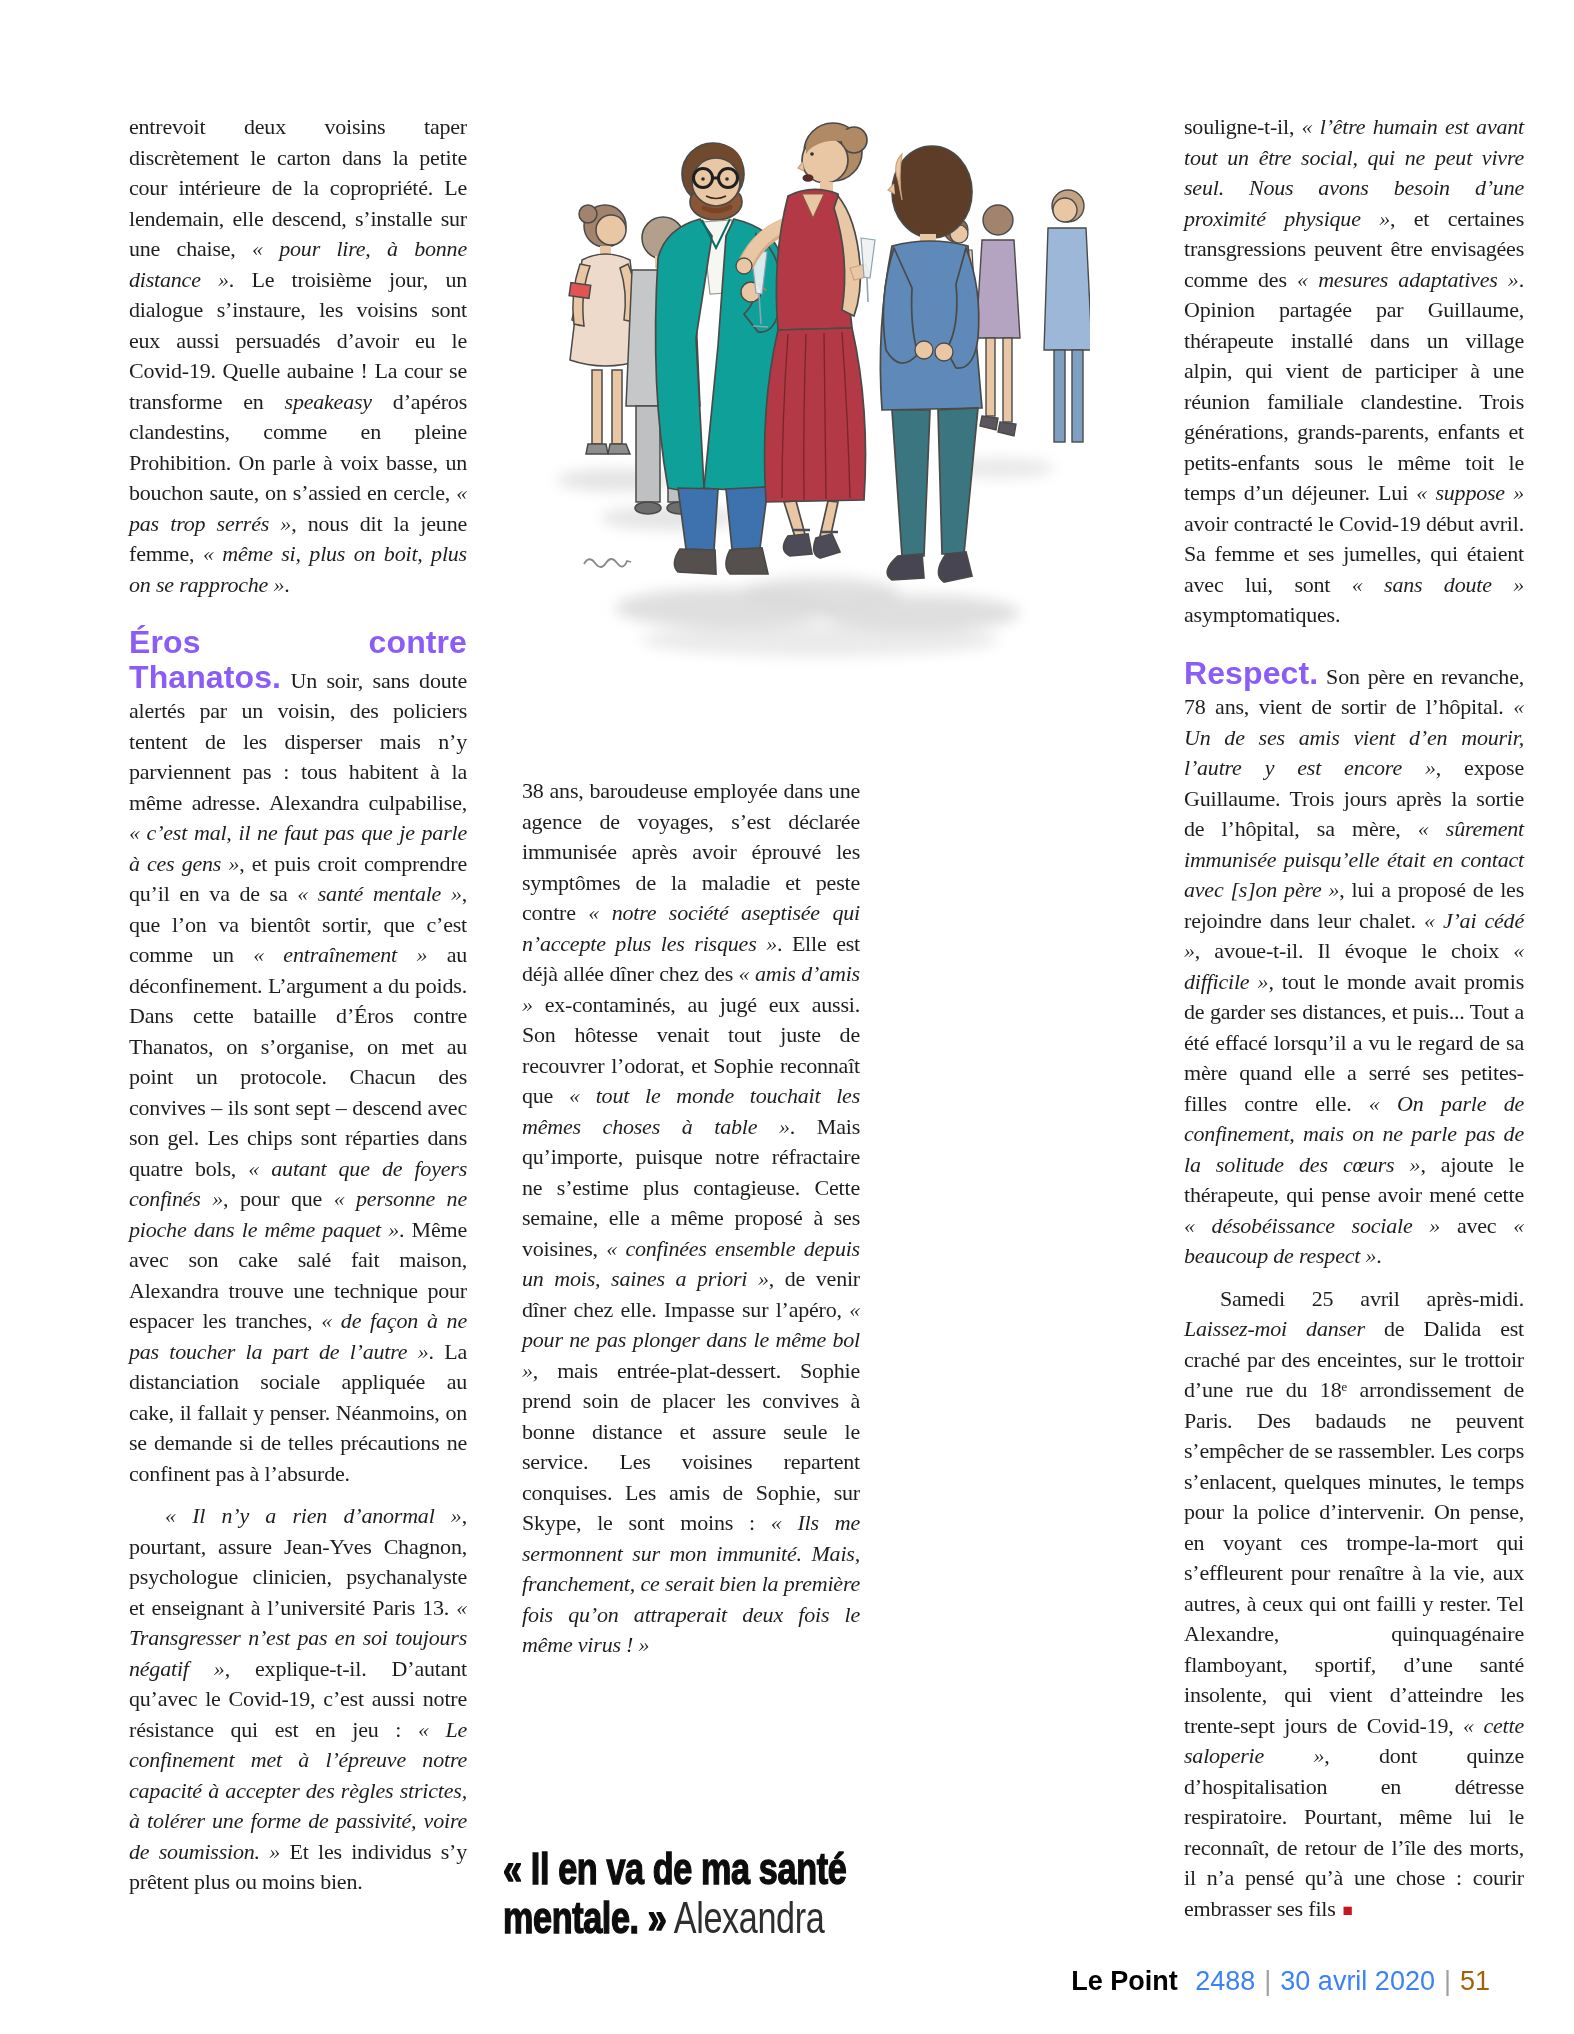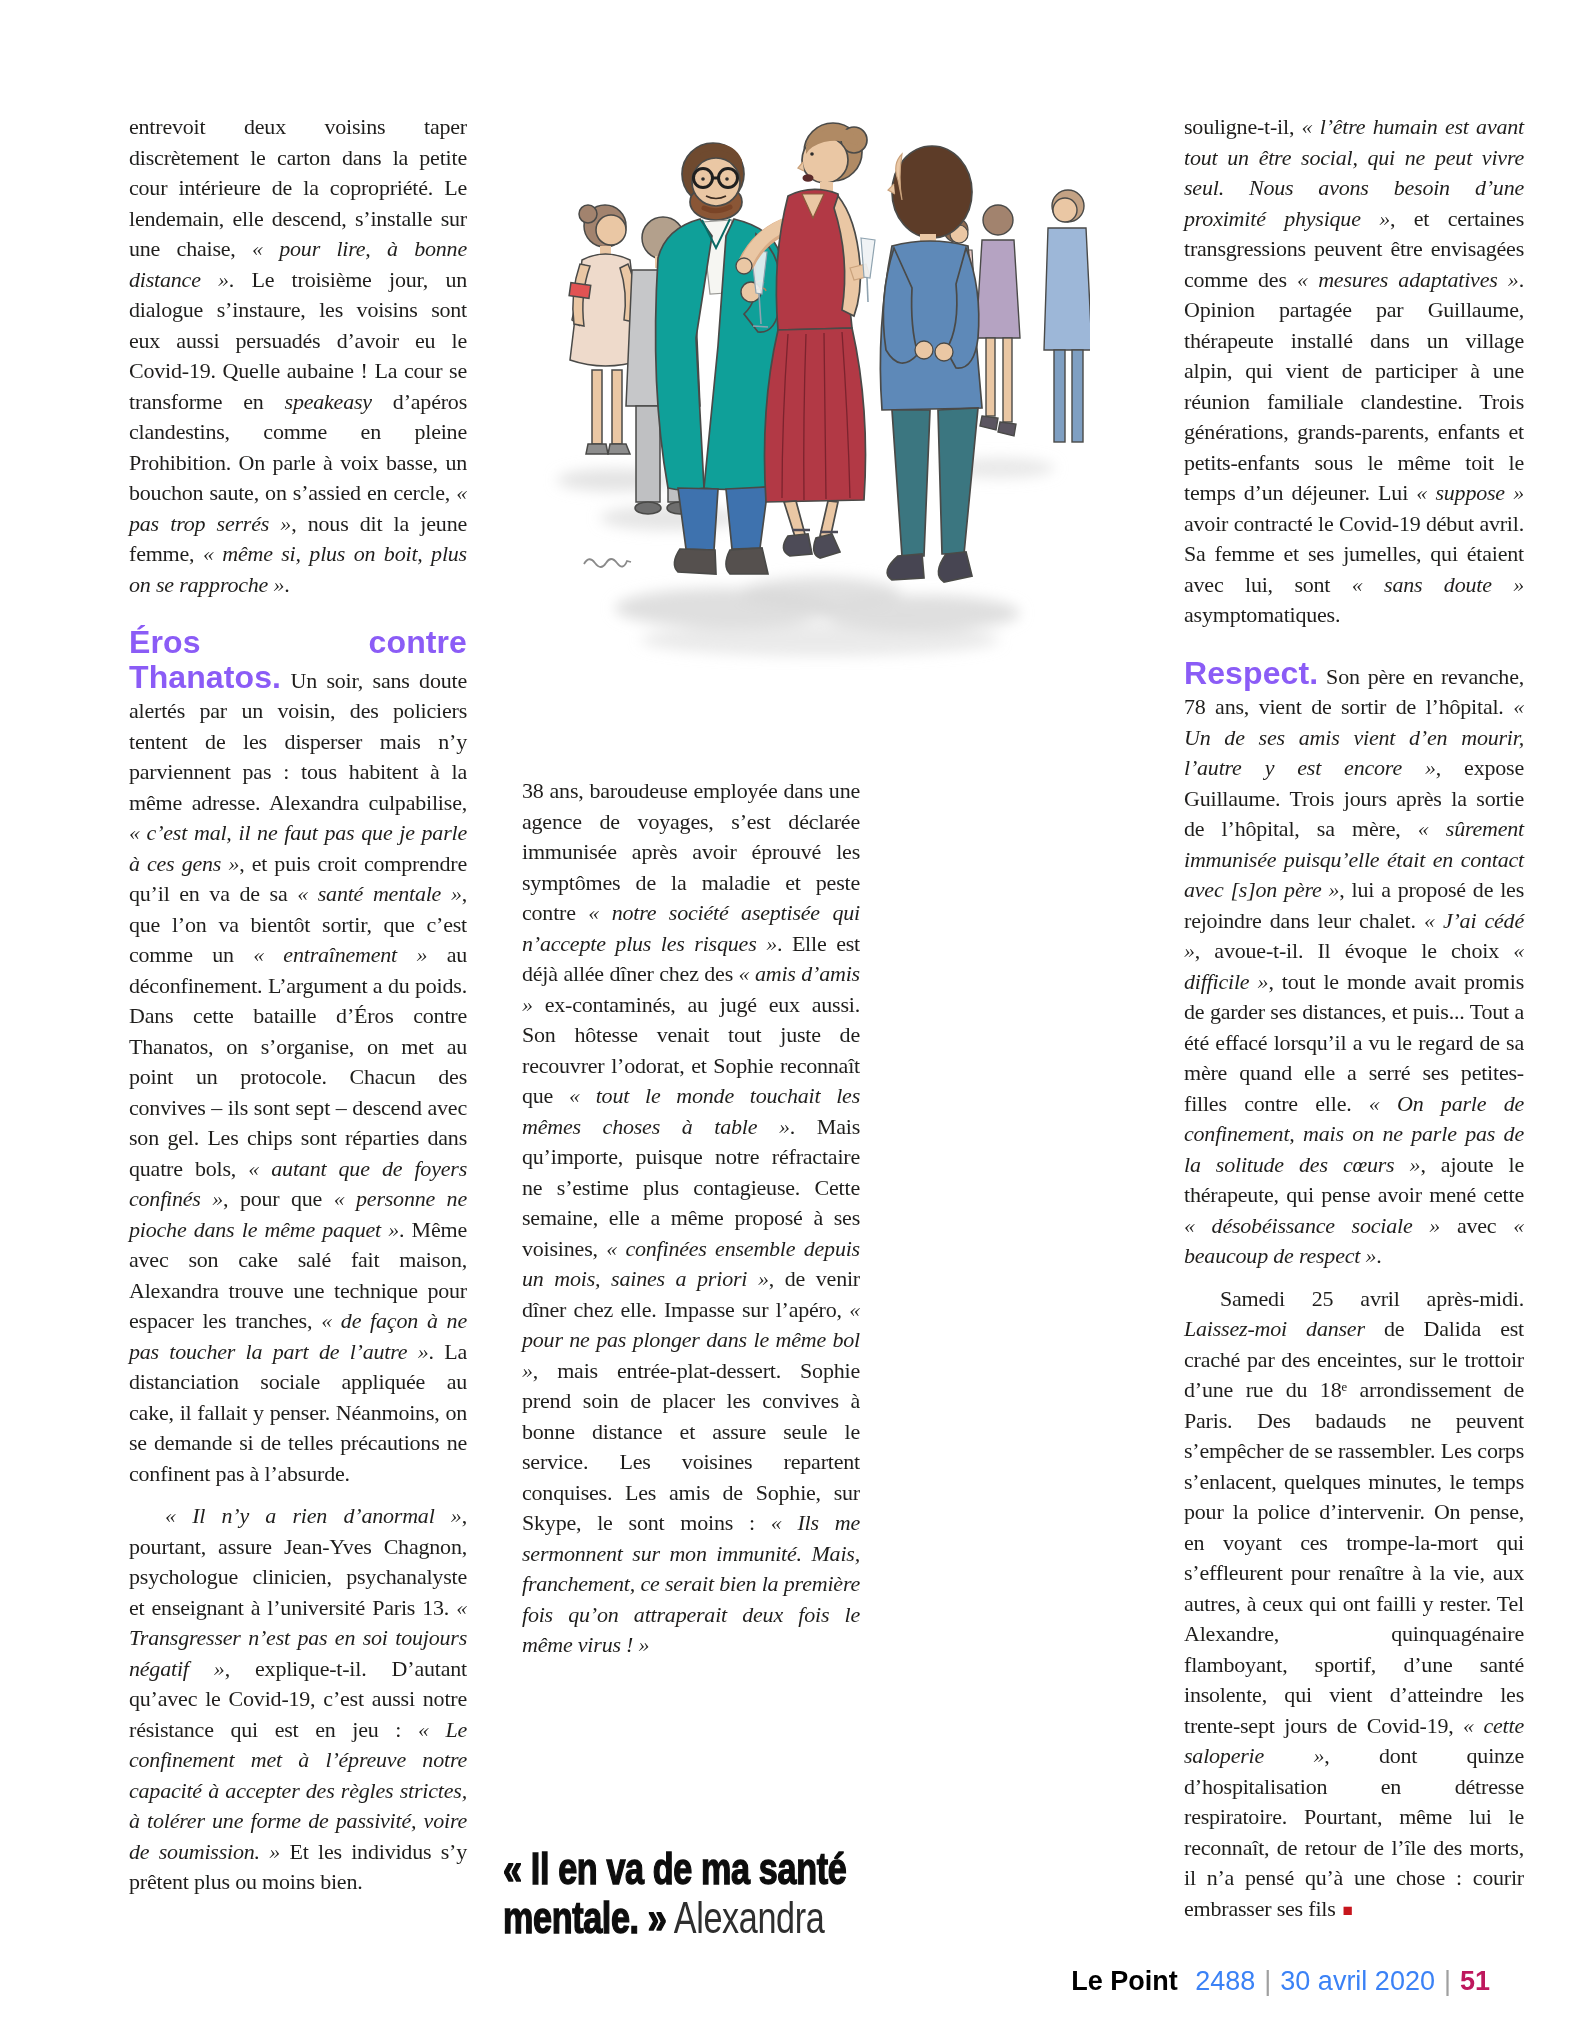--- a/index.html
+++ b/index.html
@@ -30,21 +30,21 @@
             font-family:"Liberation Sans",sans-serif;font-size:45px;line-height:49px;
             letter-spacing:-0.5px;white-space:nowrap;}
   .pq-bold{font-weight:700;color:#0d0d0d;-webkit-text-stroke:1.4px #0d0d0d;}
   .pq-attr{font-weight:400;color:#2e2e2e;}
   
   .footer{position:absolute;right:84px;top:1966px;font-family:"Liberation Sans",sans-serif;
           font-size:27px;white-space:nowrap;}
   .footer .brand{color:#000000;font-weight:700;}
   .footer .meta{color:#3b82f6;}
   .footer .sep{color:#a0a0a0;padding:0 9px;font-weight:400;}
-  .footer .pagenum{color:#be185d;font-weight:700;}
+  .footer .pagenum{color:#a16207;font-weight:400;}
 </style>
 </head>
 <body>
 
 <div class="page">
 
   <div class="col col-left">
       <p class="para"><span class="run-r">entrevoit deux voisins taper discrètement le carton dans la petite cour intérieure de la copropriété. Le lendemain, elle descend, s’installe sur une chaise, </span><span class="run-i">« pour lire, à bonne distance »</span><span class="run-r">. Le troisième jour, un dialogue s’instaure, les voisins sont eux aussi persuadés d’avoir eu le Covid-19. Quelle aubaine ! La cour se transforme en </span><span class="run-i">speakeasy</span><span class="run-r"> d’apéros clandestins, comme en pleine Prohibition. On parle à voix basse, un bouchon saute, on s’assied en cercle, </span><span class="run-i">« pas trop serrés »</span><span class="run-r">, nous dit la jeune femme, </span><span class="run-i">« même si, plus on boit, plus on se rapproche »</span><span class="run-r">.</span></p>
       <p class="para has-lead"><span class="lead">Éros contre Thanatos.</span><span class="run-r"> Un soir, sans doute alertés par un voisin, des policiers tentent de les disperser mais n’y parviennent pas : tous habitent à la même adresse. Alexandra culpabilise, </span><span class="run-i">« c’est mal, il ne faut pas que je parle à ces gens »</span><span class="run-r">, et puis croit comprendre qu’il en va de sa </span><span class="run-i">« santé mentale »</span><span class="run-r">, que l’on va bientôt sortir, que c’est comme un </span><span class="run-i">« entraînement »</span><span class="run-r"> au déconfinement. L’argument a du poids. Dans cette bataille d’Éros contre Thanatos, on s’organise, on met au point un protocole. Chacun des convives – ils sont sept – descend avec son gel. Les chips sont réparties dans quatre bols, </span><span class="run-i">« autant que de foyers confinés »</span><span class="run-r">, pour que </span><span class="run-i">« personne ne pioche dans le même paquet »</span><span class="run-r">. Même avec son cake salé fait maison, Alexandra trouve une technique pour espacer les tranches, </span><span class="run-i">« de façon à ne pas toucher la part de l’autre »</span><span class="run-r">. La distanciation sociale appliquée au cake, il fallait y penser. Néanmoins, on se demande si de telles précautions ne confinent pas à l’absurde.</span></p>
       <p class="para indent"><span class="run-i">« Il n’y a rien d’anormal »</span><span class="run-r">, pourtant, assure Jean-Yves Chagnon, psychologue clinicien, psychanalyste et enseignant à l’université Paris 13. </span><span class="run-i">« Transgresser n’est pas en soi toujours négatif »</span><span class="run-r">, explique-t-il. D’autant qu’avec le Covid-19, c’est aussi notre résistance qui est en jeu : </span><span class="run-i">« Le confinement met à l’épreuve notre capacité à accepter des règles strictes, à tolérer une forme de passivité, voire de soumission. »</span><span class="run-r"> Et les individus s’y prêtent plus ou moins bien.</span></p>

